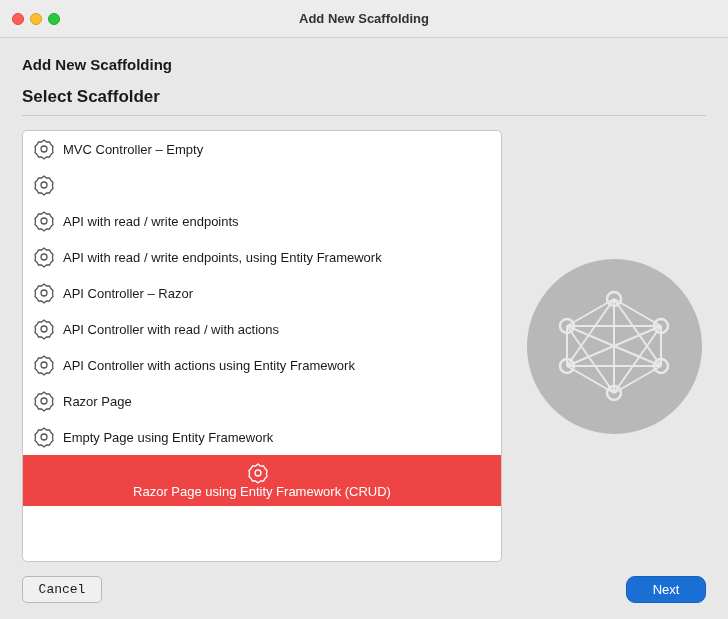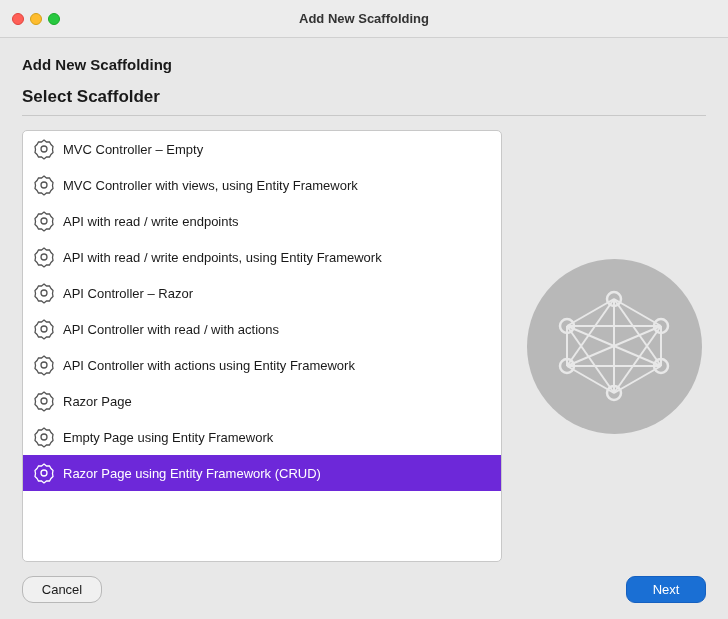--- a/index.html
+++ b/index.html
@@ -95,22 +95,23 @@
 
     .list-item {
       display: flex;
       align-items: center;
       padding: 7px 10px;
       cursor: pointer;
       border-bottom: none;
     }
 
     .list-item.selected {
-      background: #6d28d9;
+      background: #ef4444;
       color: white;
+      flex-direction: column;
     }
 
     .list-item-icon {
       width: 22px;
       height: 22px;
       margin-right: 8px;
       flex-shrink: 0;
     }
 
     .list-item-label {
@@ -143,25 +144,26 @@
       justify-content: space-between;
       align-items: center;
       padding: 14px 0 16px 0;
       margin-top: auto;
     }
 
     .btn-cancel {
       padding: 5px 0;
       background: #f0f0f0;
       border: 1px solid #b8b8b8;
-      border-radius: 11px;
+      border-radius: 5px;
       font-size: 13px;
       cursor: pointer;
       color: #1a1a1a;
       min-width: 80px;
+      font-family: Liberation Mono, monospace;
     }
 
     .btn-next {
       padding: 5px 22px;
       background: #1a6fd4;
       border: 1px solid #1560c0;
       border-radius: 9px;
       font-size: 13px;
       cursor: pointer;
       color: white;
@@ -198,21 +200,20 @@
       <path d="M11 2L13.5 4L16.5 4L18 6.5L20 8.5L19.5 11.5L20 14.5L18 16.5L16.5 19L13.5 19L11 21L8.5 19L5.5 19L4 16.5L2 14.5L2.5 11.5L2 8.5L4 6.5L5.5 4L8.5 4Z" stroke="#555" stroke-width="1.3" fill="none"></path>
       <circle cx="11" cy="11" r="3" stroke="#555" stroke-width="1.3" fill="none"></circle>
     </svg></span>
           <span class="list-item-label">MVC Controller – Empty</span>
         </div>
         <div class="list-item">
           <span class="list-item-icon scaffold-icon"><svg width="22" height="22" viewBox="0 0 22 22" fill="none" xmlns="http://www.w3.org/2000/svg">
       <path d="M11 2L13.5 4L16.5 4L18 6.5L20 8.5L19.5 11.5L20 14.5L18 16.5L16.5 19L13.5 19L11 21L8.5 19L5.5 19L4 16.5L2 14.5L2.5 11.5L2 8.5L4 6.5L5.5 4L8.5 4Z" stroke="#555" stroke-width="1.3" fill="none"></path>
       <circle cx="11" cy="11" r="3" stroke="#555" stroke-width="1.3" fill="none"></circle>
     </svg></span>
-          <span class="list-item-label">MVC Controller with views, using Entity Framework</span>
         </div>
         <div class="list-item">
           <span class="list-item-icon scaffold-icon"><svg width="22" height="22" viewBox="0 0 22 22" fill="none" xmlns="http://www.w3.org/2000/svg">
       <path d="M11 2L13.5 4L16.5 4L18 6.5L20 8.5L19.5 11.5L20 14.5L18 16.5L16.5 19L13.5 19L11 21L8.5 19L5.5 19L4 16.5L2 14.5L2.5 11.5L2 8.5L4 6.5L5.5 4L8.5 4Z" stroke="#555" stroke-width="1.3" fill="none"></path>
       <circle cx="11" cy="11" r="3" stroke="#555" stroke-width="1.3" fill="none"></circle>
     </svg></span>
           <span class="list-item-label">API with read / write endpoints</span>
         </div>
         <div class="list-item">
           <span class="list-item-icon scaffold-icon"><svg width="22" height="22" viewBox="0 0 22 22" fill="none" xmlns="http://www.w3.org/2000/svg">

